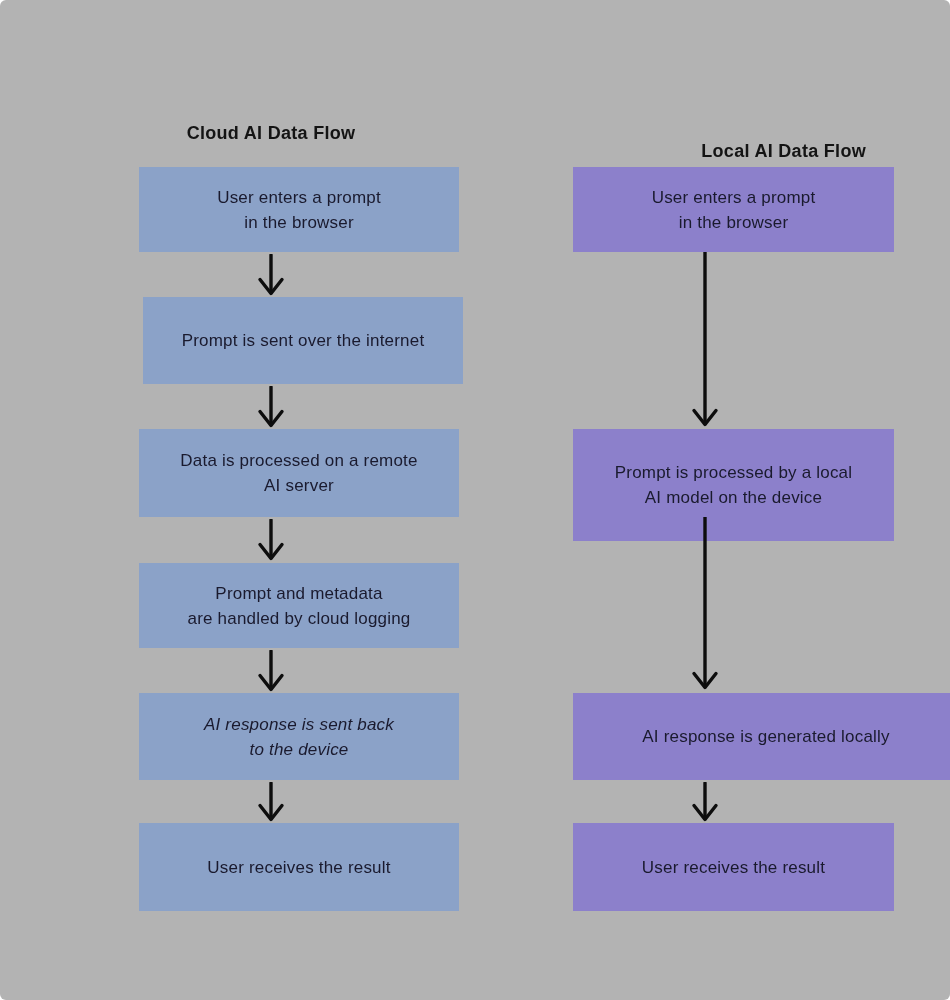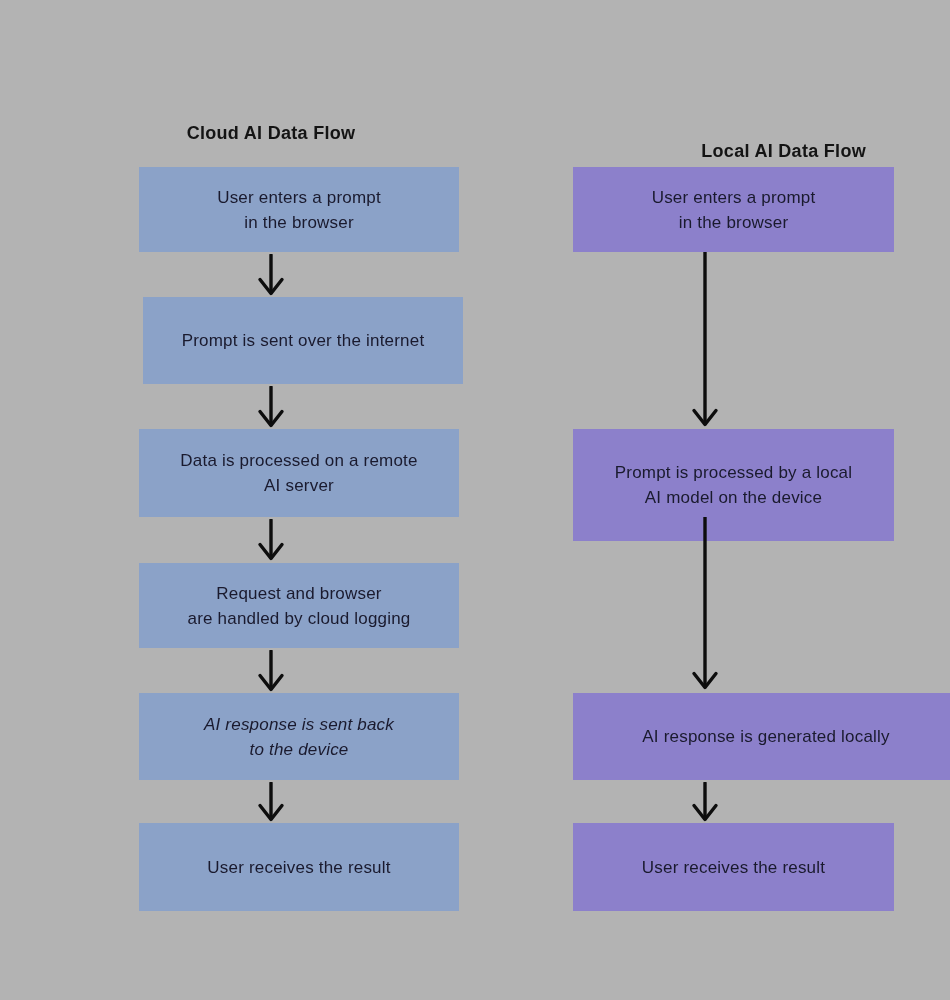--- a/index.html
+++ b/index.html
@@ -6,20 +6,21 @@
     margin: 0;
     padding: 0;
   }
   .stage {
     position: relative;
     width: 950px;
     height: 1000px;
     background: var(--bg, #b3b3b3);
     font-family: "Liberation Sans", sans-serif;
     overflow: hidden;
+    border-radius: 6px;
   }
   .col-title {
     position: absolute;
     text-align: center;
     font-size: 18px;
     font-weight: 700;
     letter-spacing: 0.3px;
     color: var(--title-text, #141414);
   }
   .box {
@@ -59,21 +60,21 @@
 in the browser</span>
   </div>
   <div class="box cloud" style="left:115px; width:320px; top:297px; height:87px;">
     <span class="box-text">Prompt is sent over the internet</span>
   </div>
   <div class="box cloud" style="left:111px; width:320px; top:429px; height:88px;">
     <span class="box-text">Data is processed on a remote
 AI server</span>
   </div>
   <div class="box cloud" style="left:111px; width:320px; top:563px; height:85px;">
-    <span class="box-text">Request and browser
+    <span class="box-text">Prompt and metadata
 are handled by cloud logging</span>
   </div>
   <div class="box cloud" style="left:111px; width:320px; top:693px; height:87px;font-style:italic;">
     <span class="box-text">AI response is sent back
 to the device</span>
   </div>
   <div class="box cloud" style="left:111px; width:320px; top:823px; height:88px;">
     <span class="box-text">User receives the result</span>
   </div>
 

